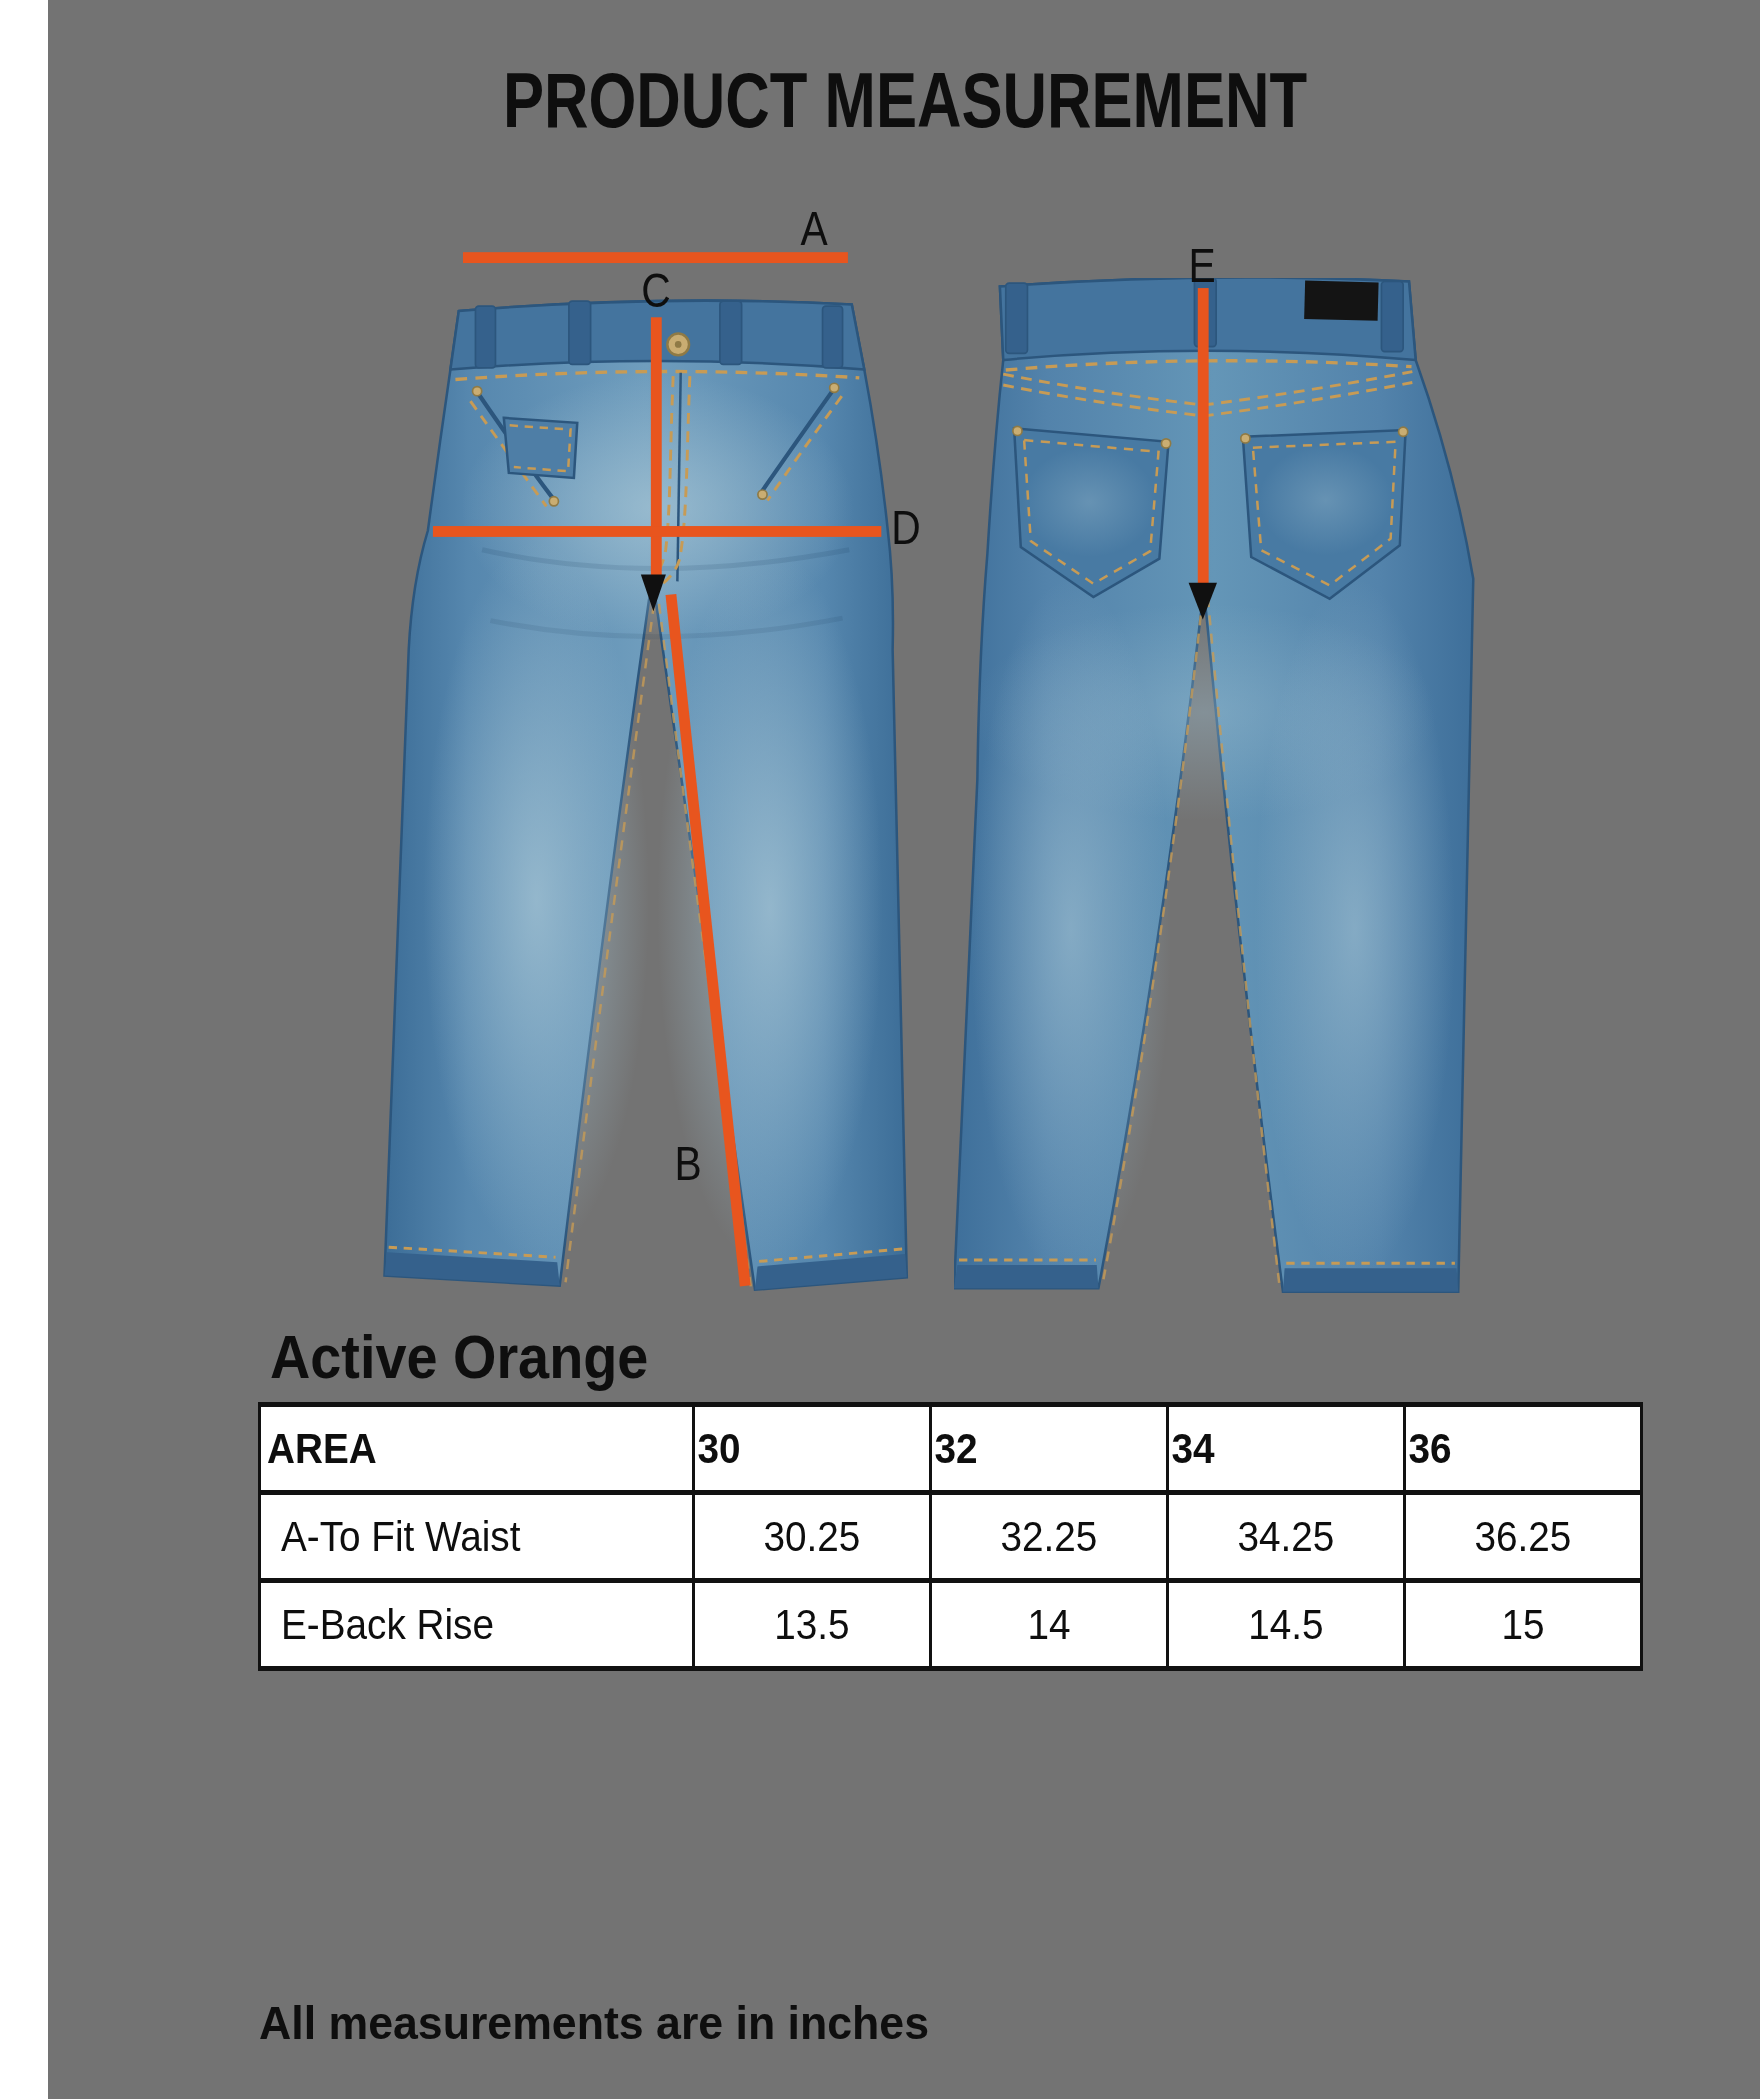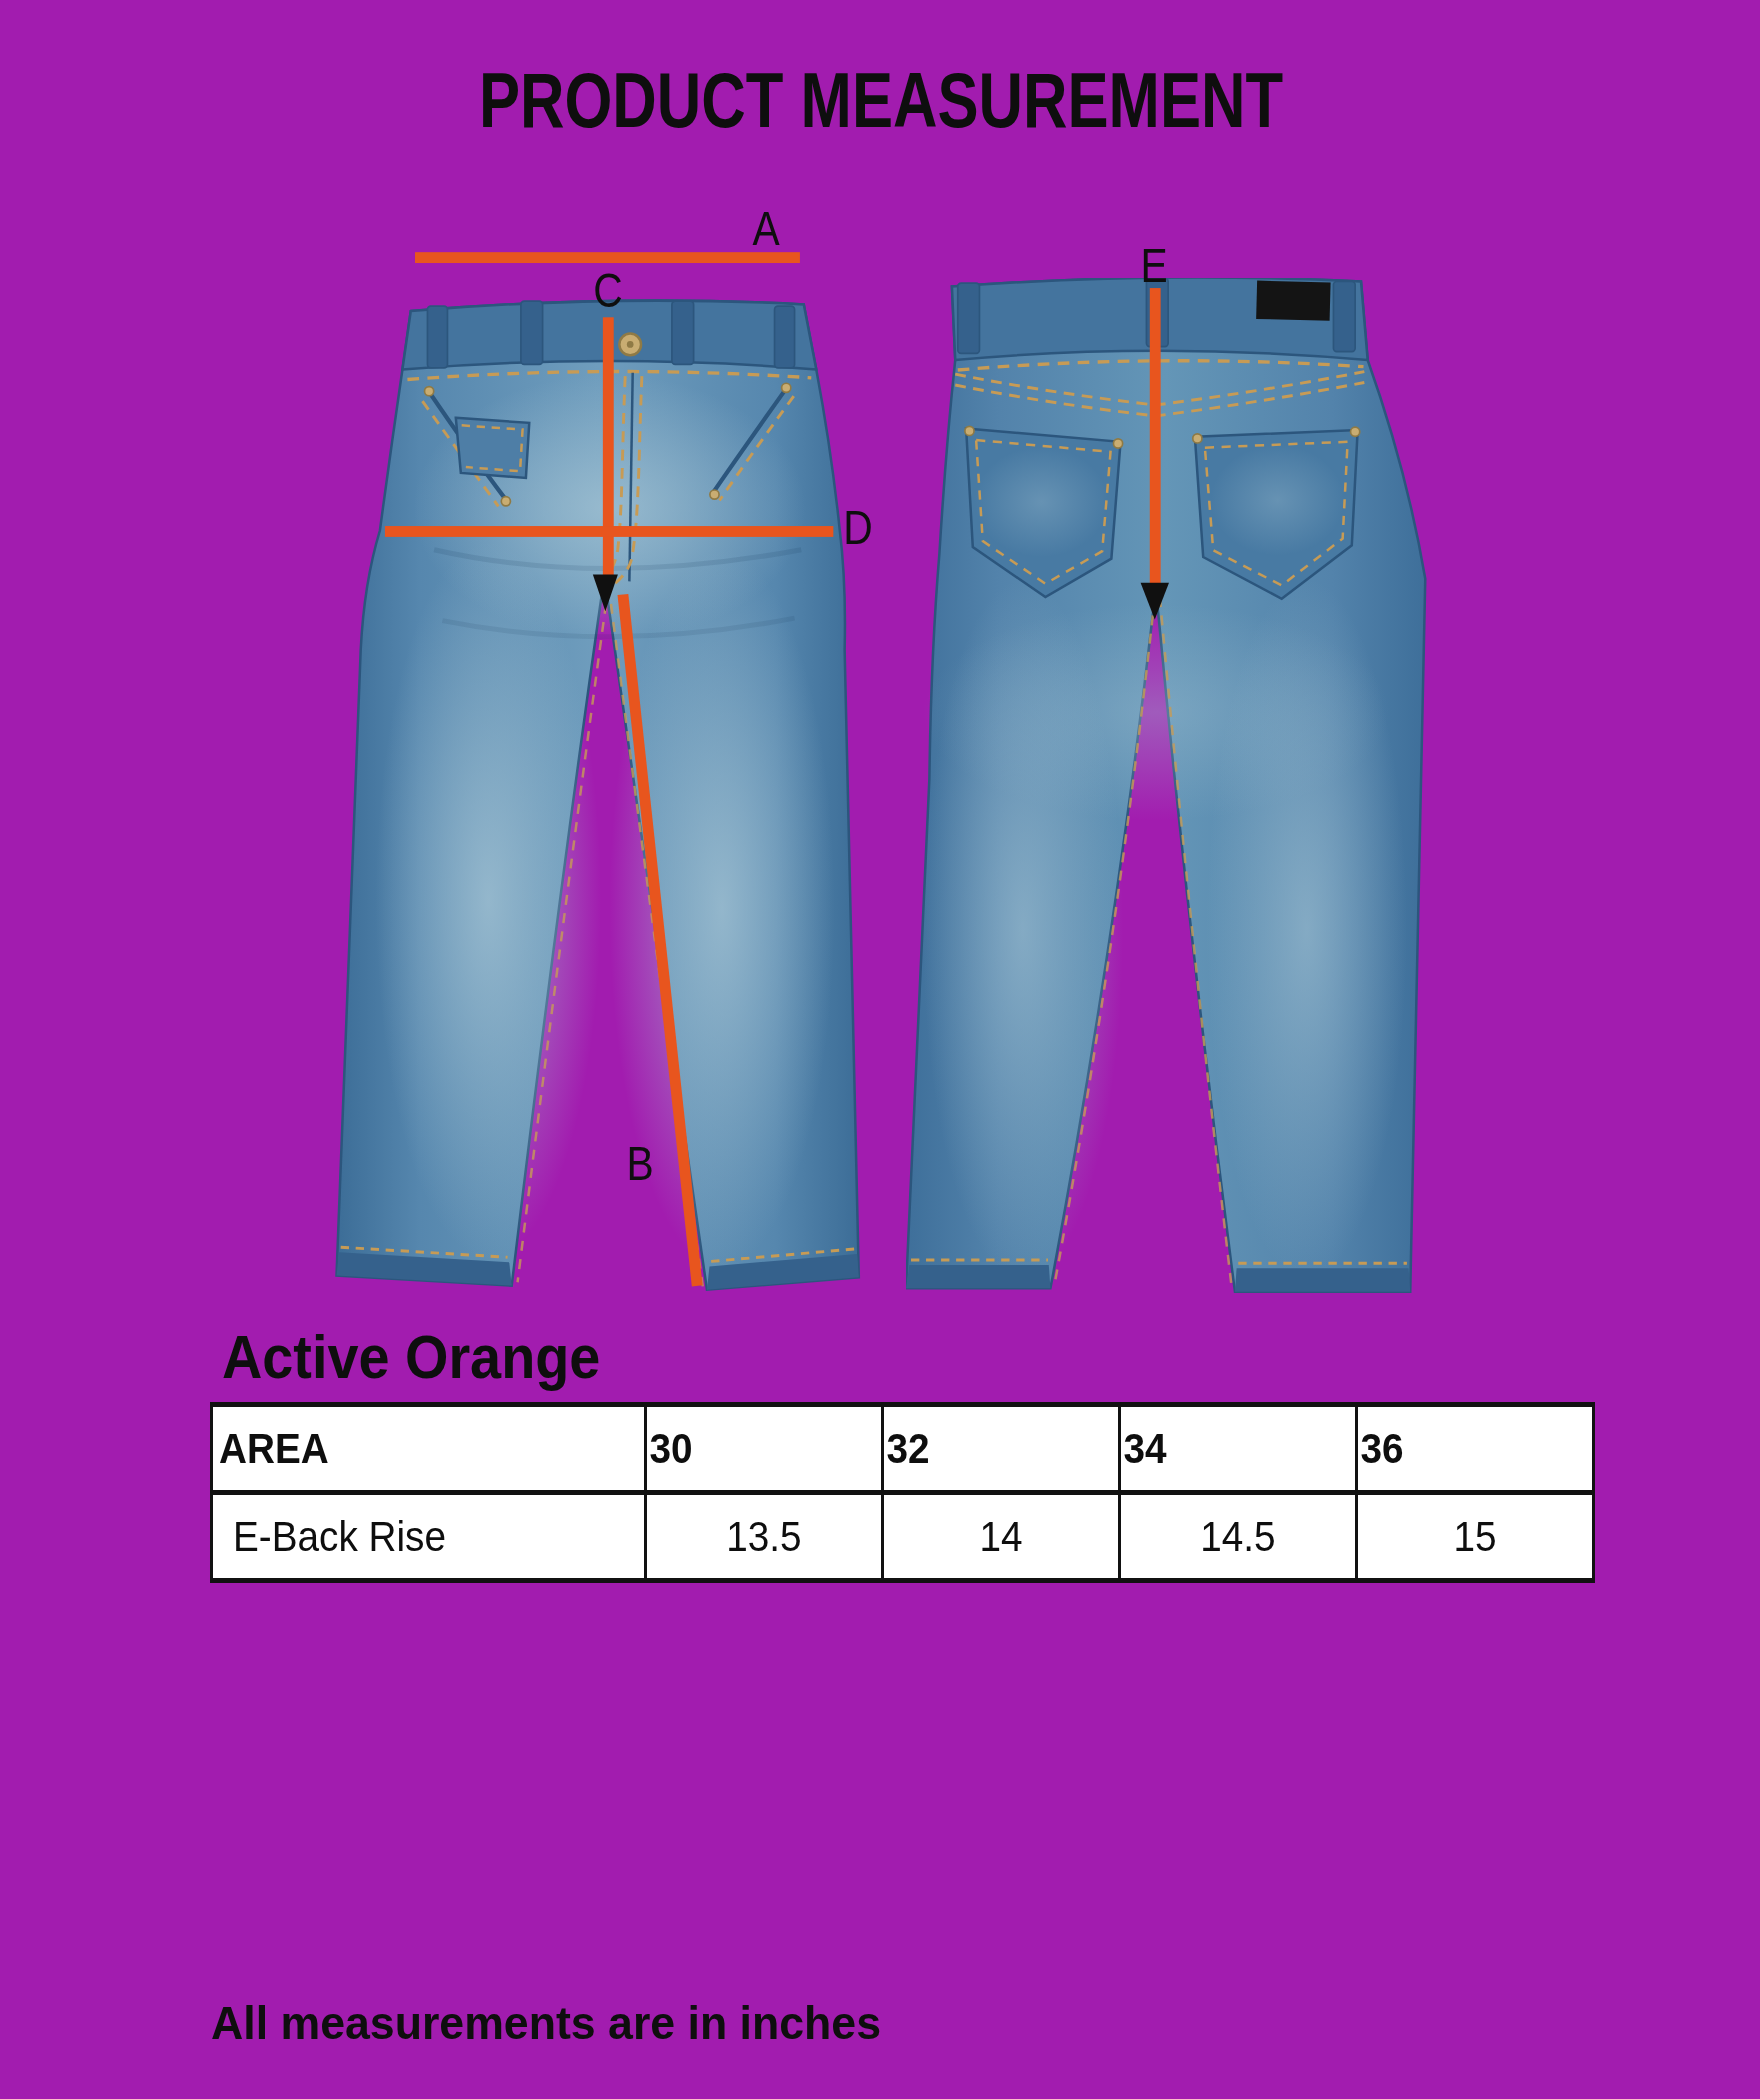--- a/index.html
+++ b/index.html
@@ -1,17 +1,17 @@
 <!DOCTYPE html>
 <html style="font-size:13.4px"><head>
 <meta charset="utf-8">
 <style>
   html,body{margin:0;padding:0;background:#ffffff;}
   body{width:1761px;height:2100px;position:relative;font-family:"Liberation Sans",sans-serif;color:#111;}
-  .canvas{position:absolute;inset:0;background:#a21caf;overflow:hidden;}
+  .canvas{position:absolute;inset:0;background:#737373;overflow:hidden;margin-left:48px;}
 
   .page-title{
     position:absolute;left:50%;top:62px;transform:translateX(-50%) scaleX(.8);
     transform-origin:center;font-size:77px;font-weight:600;letter-spacing:0;
     white-space:nowrap;line-height:1;color:#0e0e0e;
   }
 
   .figure{position:absolute;inset:0;}
   .figure svg{position:absolute;}
 
@@ -216,20 +216,27 @@
       <tr>
         <th><span class="cond">AREA</span></th>
         <th><span class="cond">30</span></th>
         <th><span class="cond">32</span></th>
         <th><span class="cond">34</span></th>
         <th><span class="cond">36</span></th>
       </tr>
     </thead>
     <tbody>
       <tr>
+        <td class="area"><span class="cond">A-To Fit Waist</span></td>
+        <td><span class="cond">30.25</span></td>
+        <td><span class="cond">32.25</span></td>
+        <td><span class="cond">34.25</span></td>
+        <td><span class="cond">36.25</span></td>
+      </tr>
+      <tr>
         <td class="area"><span class="cond">E-Back Rise</span></td>
         <td><span class="cond">13.5</span></td>
         <td><span class="cond">14</span></td>
         <td><span class="cond">14.5</span></td>
         <td><span class="cond">15</span></td>
       </tr>
     </tbody>
   </table>
 
   <div class="note">All measurements are in inches</div>

